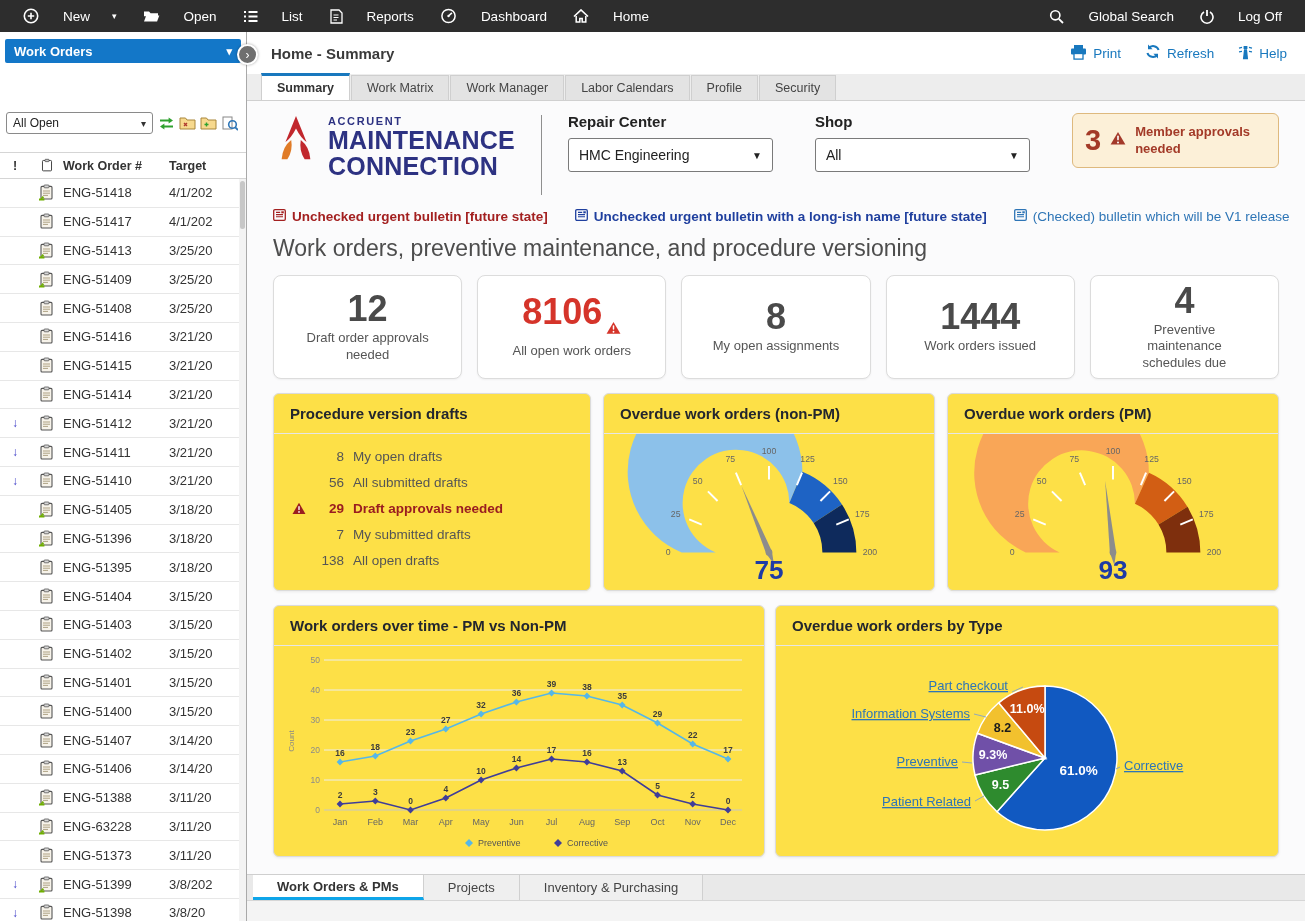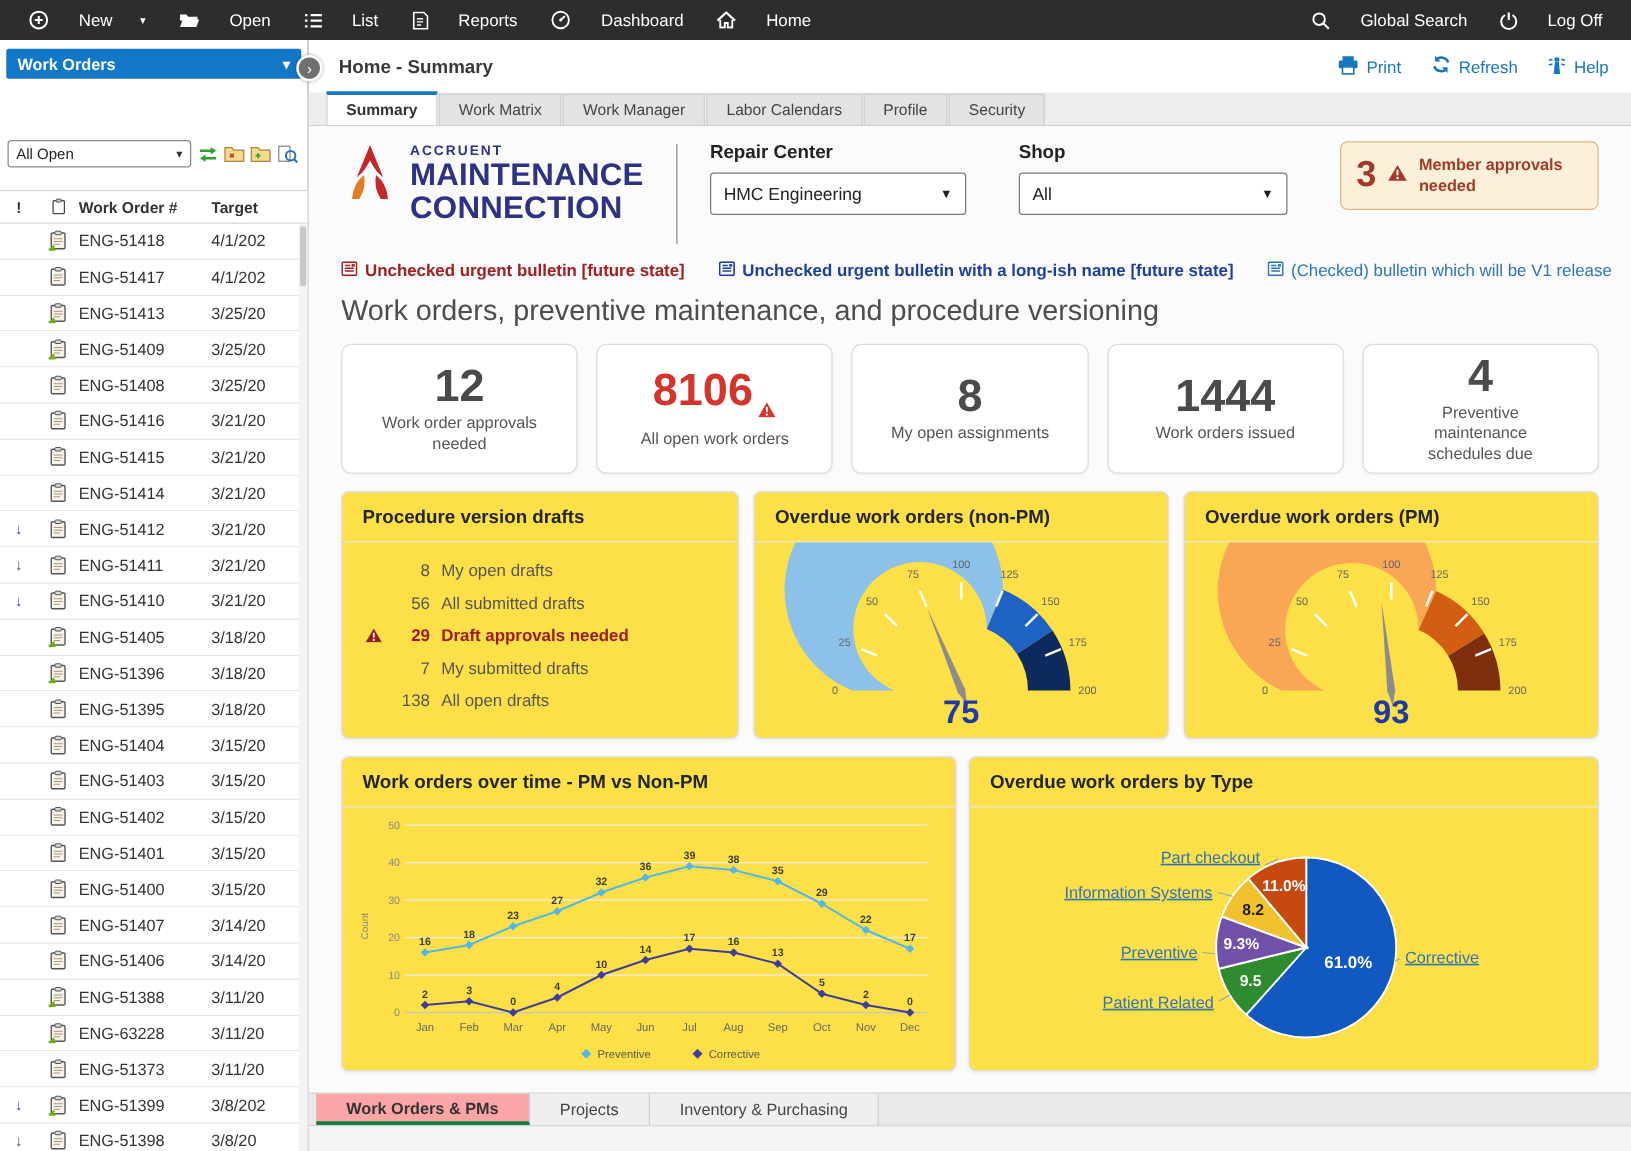--- a/index.html
+++ b/index.html
@@ -86,21 +86,21 @@
   .d-lbl{margin-left:9px;white-space:nowrap}
   .d-row.alert{color:#9A1D20;font-weight:bold}
 
   .row3{display:flex;gap:10px;margin-top:14px;height:252px}
   #line-panel{width:492px;flex:none}
   #pie-panel{flex:1}
 
   #bottom-bar{position:absolute;left:0;right:0;bottom:0;height:47px;background:#F4F4F4;border-top:1px solid #CFCFCF}
   .btabs{height:26px;background:#E9E9E9;display:flex;padding-left:6px;border-bottom:1px solid #D6D6D6}
   .btab{display:flex;align-items:center;padding:0 24px;font-size:13px;color:#444;background:#EFEFEF;border-right:1px solid #D0D0D0;cursor:pointer;white-space:nowrap}
-  .btab.active{background:#fca5a5;font-weight:bold;color:#333;border-bottom:3px solid #15803d}
+  .btab.active{background:#ffffff;font-weight:bold;color:#333;border-bottom:3px solid #0ea5e9}
 </style>
 </head>
 <body>
 
 <div id="topnav">
   <div id="nav-left">
       <div class="nav-item">
         <span class="nav-ic">
           <svg width="16" height="16" viewBox="0 0 16 16">
             <circle cx="8" cy="8" r="6.7" fill="none" stroke="#fff" stroke-width="1.6"></circle>
@@ -671,21 +671,21 @@
             </svg></span>
           <span>(Checked) bulletin which will be V1 release</span>
         </div>
       </div>
     <div id="heading">Work orders, preventive maintenance, and procedure versioning</div>
     <div class="cards" id="cards">
         <div class="card">
           <div class="val">
             <span>12</span>
           </div>
-          <div class="lbl">Work order approvals needed</div>
+          <div class="lbl">Draft order approvals needed</div>
         </div>
         <div class="card red">
           <div class="val">
             <span>8106</span>
             <span style="margin-top:10px"><svg width="15" height="13.5" viewBox="0 0 16 14">
                 <path d="M8 .8L15.4 13.4H.6z" fill="#D5342A"></path>
                 <rect x="7.2" y="4.4" width="1.6" height="4.8" rx=".8" fill="#fff"></rect>
                 <circle cx="8" cy="11.2" r="1" fill="#fff"></circle>
               </svg></span>
           </div>

